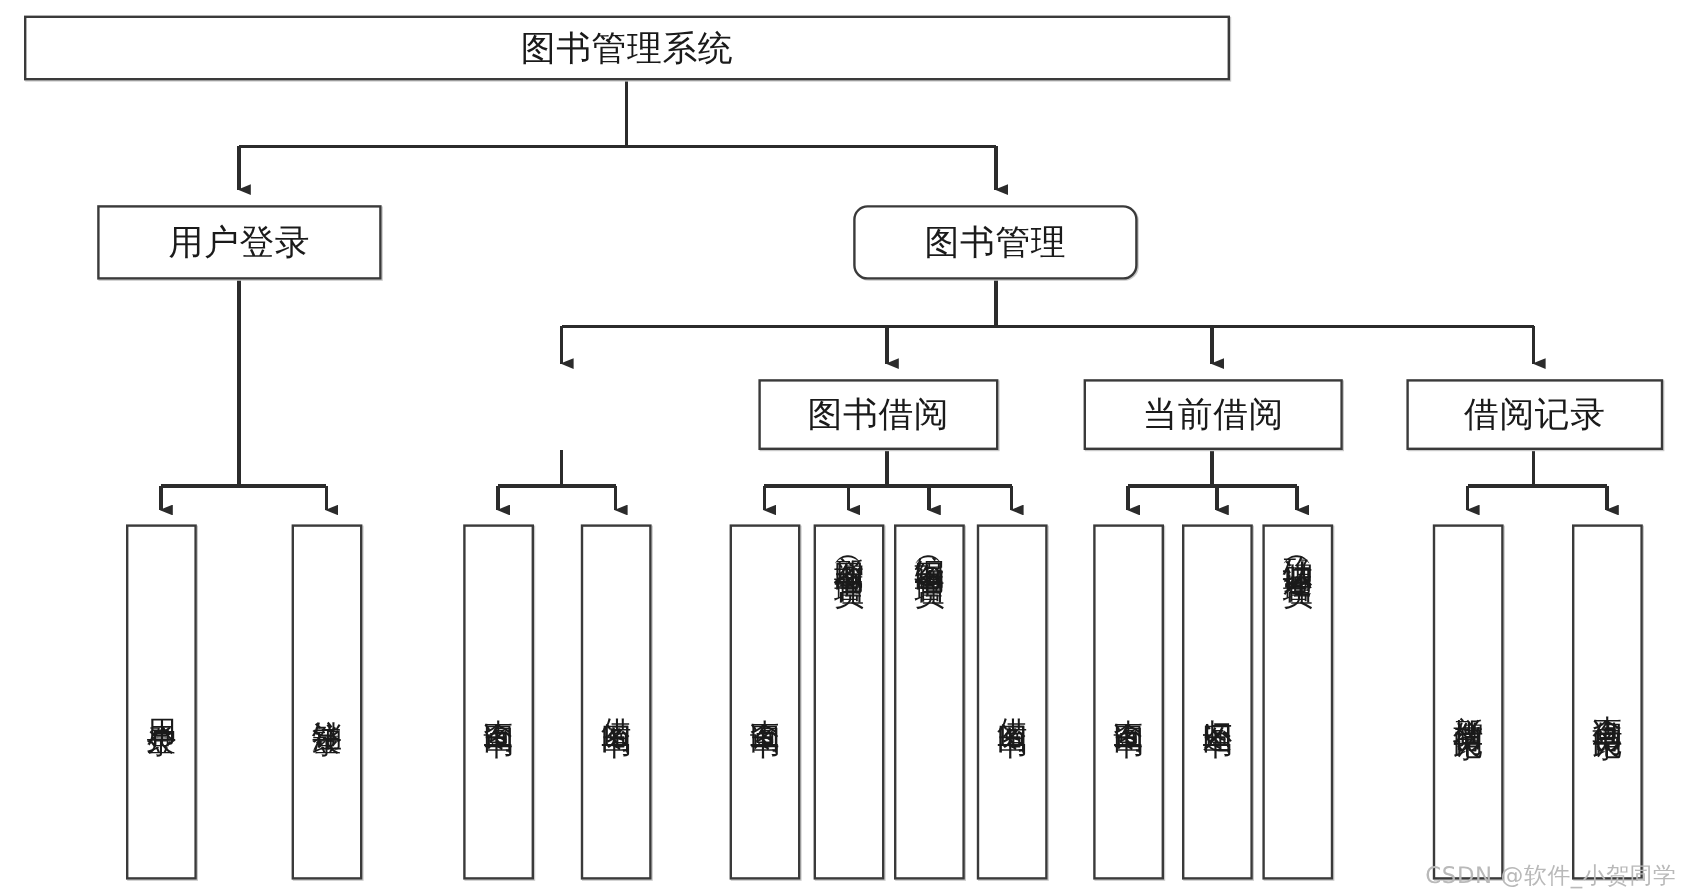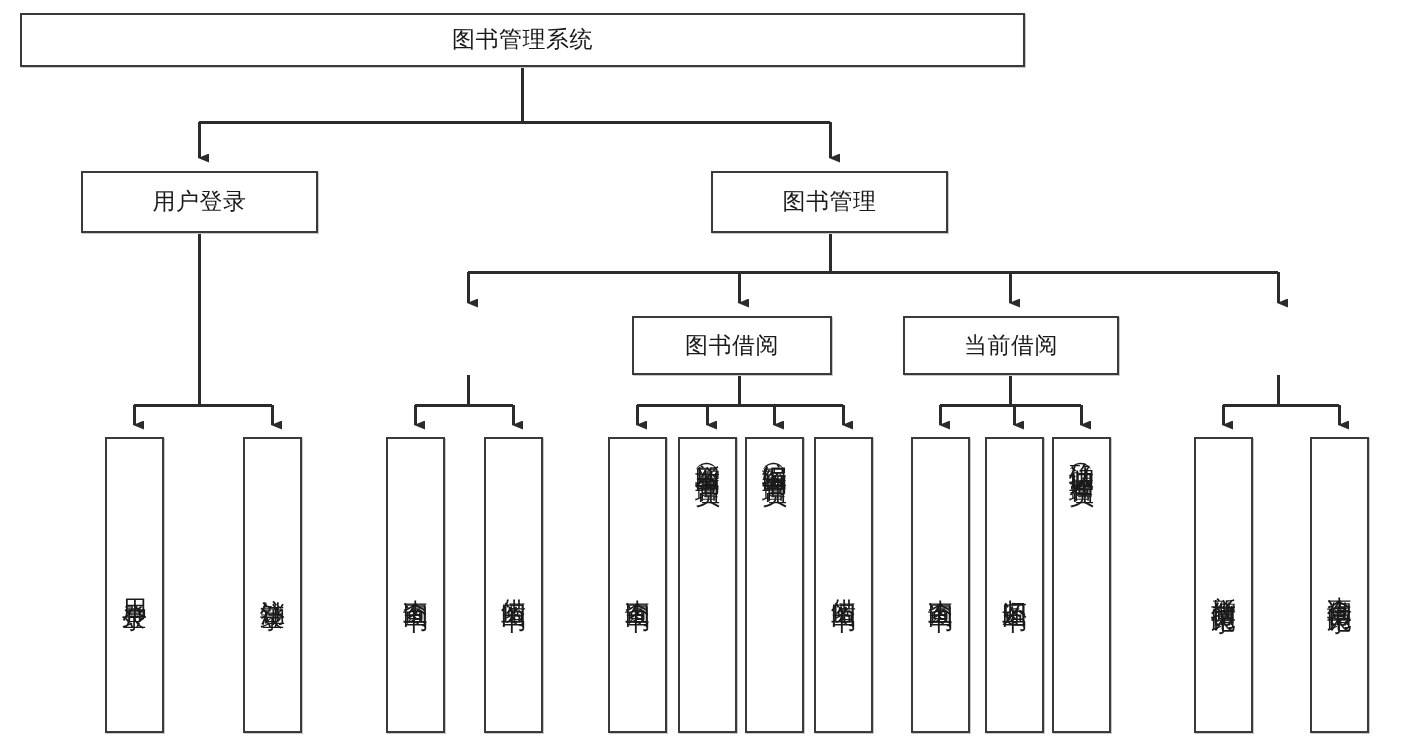--- a/index.html
+++ b/index.html
@@ -40,21 +40,21 @@
     color: #1a1a1a;
   }
   .node-label {
     display: block;
     text-align: center;
     line-height: 1.18;
     letter-spacing: 0.5px;
     white-space: nowrap;
   }
   .node.horizontal .node-label {
-    font-size: 23px;
+    font-size: 29px;
   }
   .node.vertical {
     align-items: flex-start;
     justify-content: center;
     padding-top: 4px;
   }
   .node.vertical .node-label {
     writing-mode: vertical-rl;
     text-orientation: upright;
     font-size: 25px;
@@ -132,30 +132,33 @@
     </g>
   </svg>
 
   <div class="node horizontal" id="node-root" style="left: 20px; top: 13px; width: 1005px; height: 54px; border-color: rgb(58, 58, 58); background: rgb(255, 255, 255); color: rgb(26, 26, 26);">
     <span class="node-label">图书管理系统</span>
   </div>
 
   <div class="node horizontal" id="node-l1-0" style="left: 81px; top: 171px; width: 237px; height: 62px; border-color: rgb(58, 58, 58); background: rgb(255, 255, 255); color: rgb(26, 26, 26);">
     <span class="node-label">用户登录</span>
   </div>
-  <div class="node horizontal" id="node-l1-1" style="left: 711px; top: 171px; width: 237px; height: 62px; border-color: rgb(58, 58, 58); background: rgb(255, 255, 255); color: rgb(26, 26, 26);">
+  <div class="node horizontal" id="node-l1-1" style="left: 711px; top: 171px; width: 237px; height: 62px; border-color: rgb(58, 58, 58); background: rgb(255, 255, 255); color: rgb(26, 26, 26); border-radius: 12px;">
     <span class="node-label">图书管理</span>
   </div>
 
   <div class="node horizontal" id="node-l2-1" style="left: 632px; top: 316px; width: 200px; height: 59px; border-color: rgb(58, 58, 58); background: rgb(255, 255, 255); color: rgb(26, 26, 26);">
     <span class="node-label">图书借阅</span>
   </div>
   <div class="node horizontal" id="node-l2-2" style="left: 903px; top: 316px; width: 216px; height: 59px; border-color: rgb(58, 58, 58); background: rgb(255, 255, 255); color: rgb(26, 26, 26); align-items: center;">
     <span class="node-label">当前借阅</span>
   </div>
+  <div class="node horizontal" id="node-l2-3" style="left: 1172px; top: 316px; width: 214px; height: 59px; border-color: rgb(58, 58, 58); background: rgb(255, 255, 255); color: rgb(26, 26, 26);">
+    <span class="node-label">借阅记录</span>
+  </div>
 
   <div class="node vertical centered" id="node-leaf-0" style="left: 105px; top: 437px; width: 59px; height: 296px; border-color: rgb(58, 58, 58); background: rgb(255, 255, 255); color: rgb(26, 26, 26);">
     <span class="node-label">用户登录</span>
   </div>
   <div class="node vertical centered" id="node-leaf-1" style="left: 243px; top: 437px; width: 59px; height: 296px; border-color: rgb(58, 58, 58); background: rgb(255, 255, 255); color: rgb(26, 26, 26);">
     <span class="node-label">注销登录</span>
   </div>
   <div class="node vertical centered" id="node-leaf-2" style="left: 386px; top: 437px; width: 59px; height: 296px; border-color: rgb(58, 58, 58); background: rgb(255, 255, 255); color: rgb(26, 26, 26);">
     <span class="node-label">查询图书</span>
   </div>
@@ -183,14 +186,15 @@
   <div class="node vertical" id="node-leaf-10" style="left: 1052px; top: 437px; width: 59px; height: 296px; border-color: rgb(58, 58, 58); background: rgb(255, 255, 255); color: rgb(26, 26, 26);">
     <span class="node-label">确认归还（管理员）</span>
   </div>
   <div class="node vertical centered" id="node-leaf-11" style="left: 1194px; top: 437px; width: 59px; height: 296px; border-color: rgb(58, 58, 58); background: rgb(255, 255, 255); color: rgb(26, 26, 26);">
     <span class="node-label">新增借阅记录</span>
   </div>
   <div class="node vertical centered" id="node-leaf-12" style="left: 1310px; top: 437px; width: 59px; height: 296px; border-color: rgb(58, 58, 58); background: rgb(255, 255, 255); color: rgb(26, 26, 26);">
     <span class="node-label">查询借阅记录</span>
   </div>
 
+  <div id="watermark" style="color: rgb(185, 185, 185);">CSDN @软件_小贺同学</div>
 
 </div>
 
 </body></html>

